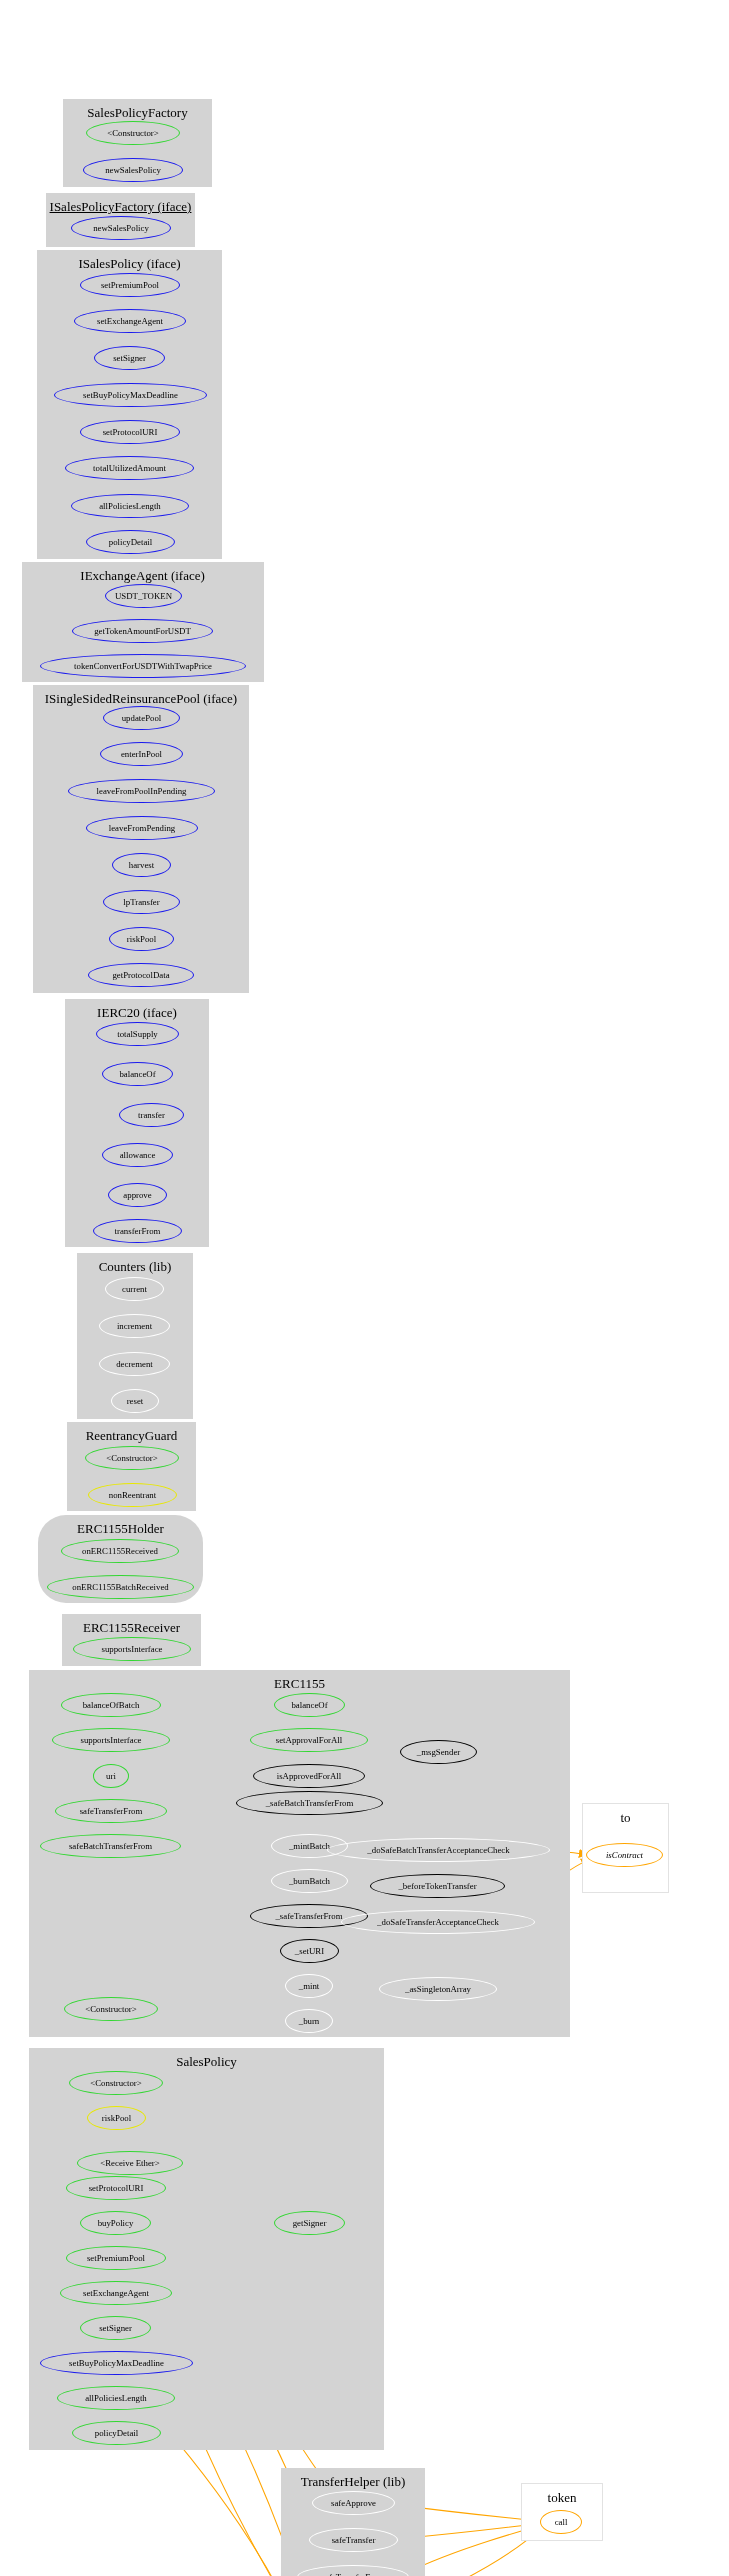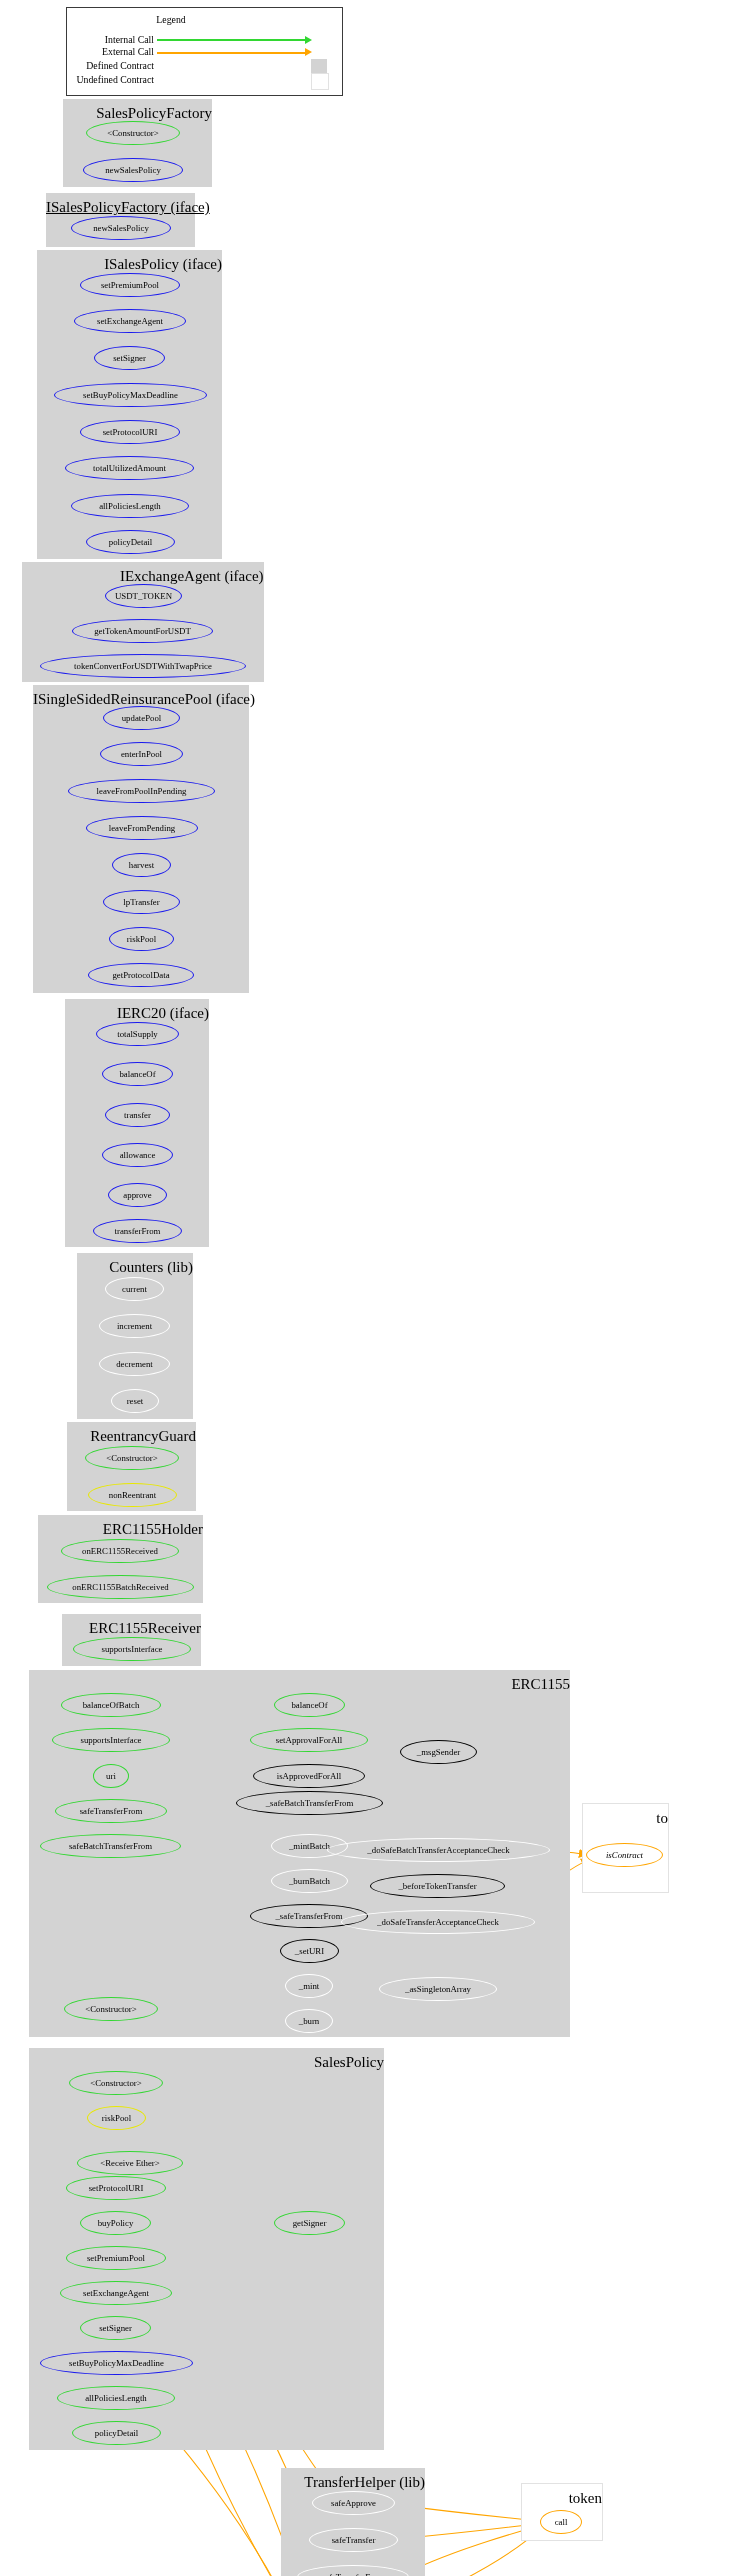--- a/index.html
+++ b/index.html
@@ -1,21 +1,21 @@
 <!DOCTYPE html>
 <html style="font-size:8.2px"><head>
 <meta charset="utf-8">
 <style>
   html,body{margin:0;padding:0;background:#ffffff;}
   body{font-family:"Liberation Serif",serif;}
   #diagram{position:relative;width:730px;height:3308px;background:#ffffff;overflow:hidden;}
   #edge-layer{position:absolute;left:0;top:0;width:730px;height:3308px;z-index:1;pointer-events:none;}
   .cluster{position:absolute;background:#d3d3d3;z-index:2;}
   .cluster.undefined-contract{background:#ffffff;border:0.5px solid #e2e2e2;}
-  .cluster-title{position:absolute;left:0;right:0;text-align:right;font-size:15px;color:#000;white-space:nowrap;}
+  .cluster-title{position:absolute;left:0;right:0;text-align:center;font-size:13px;color:#000;white-space:nowrap;}
   .node{position:absolute;box-sizing:border-box;height:24px;border:0.9px solid #000;border-radius:50%;
         display:flex;align-items:center;justify-content:center;font-size:8.8px;color:#000;
         white-space:nowrap;background:transparent;z-index:3;}
   .legend{position:absolute;background:#ffffff;border:1.5px solid #3a3a3a;z-index:4;}
   .legend-title{position:absolute;font-size:9.8px;color:#000;}
   .legend-label{position:absolute;font-size:9.8px;color:#000;text-align:right;white-space:nowrap;}
   .legend-line{position:absolute;height:1.5px;}
   .legend-head{position:absolute;width:0;height:0;border-top:4.1px solid transparent;border-bottom:4.1px solid transparent;}
   .legend-swatch{position:absolute;}
 </style>
@@ -85,35 +85,20 @@
         <path d="M623.6,5548.7 Q879.8,5452.2 1016.5,5355.8" fill="none" stroke="#ffa500" stroke-width="2" marker-end="url(#ah-orange)"></path>
         <path d="M631.9,5644.0 Q754.4,5536.3 1007.0,5428.6" fill="none" stroke="#ffa500" stroke-width="2" marker-end="url(#ah-orange)"></path>
         <path d="M362.0,5788.4 Q499.7,5775.5 596.2,5762.6" fill="none" stroke="#ffa500" stroke-width="2" marker-end="url(#ah-orange)"></path>
         <path d="M362.0,5788.4 Q458.5,5775.5 596.2,5762.6" fill="none" stroke="#32d732" stroke-width="2" marker-end="url(#ah-green)"></path>
         <path d="M652.4,6040.8 Q731.0,5917.6 648.8,5794.3" fill="none" stroke="#32d732" stroke-width="2" marker-end="url(#ah-green)"></path>
         <path d="M185,5533 C175,5493 275,5493 259,5531" fill="none" stroke="#32d732" stroke-width="2" marker-end="url(#ah-green)"></path>
         <path d="M810,3377 C800,3337 900,3337 884,3375" fill="none" stroke="#32d732" stroke-width="2" marker-end="url(#ah-green)"></path>
       </g>
   </svg>
 
-  <div class="legend" id="legend-box" style="left: 66px; top: 7.2px; width: 275px; height: 87px;">
-    <div class="legend-title" id="legend-title" style="left: 0px; top: 6.2px; width: 208px; text-align: center;">Legend</div>
-    <div id="legend-rows">
-        <div class="legend-label" style="left: 0px; width: 87px; top: 26px;">Internal Call</div>
-        <div class="legend-line" style="background: rgb(50, 215, 50); left: 90px; top: 31px; width: 148px;"></div>
-        <div class="legend-head" style="border-left: 7.2px solid rgb(50, 215, 50); left: 238px; top: 28px;"></div>
-        <div class="legend-label" style="left: 0px; width: 87px; top: 38px;">External Call</div>
-        <div class="legend-line" style="background: rgb(255, 165, 0); left: 90px; top: 44px; width: 148px;"></div>
-        <div class="legend-head" style="border-left: 7.2px solid rgb(255, 165, 0); left: 238px; top: 40px;"></div>
-        <div class="legend-label" style="left: 0px; width: 87px; top: 52px;">Defined Contract</div>
-        <div class="legend-swatch" style="background: rgb(211, 211, 211); border: none; left: 244px; top: 51px; width: 15.5px; height: 14.4px;"></div>
-        <div class="legend-label" style="left: 0px; width: 87px; top: 66px;">Undefined Contract</div>
-        <div class="legend-swatch" style="background: rgb(255, 255, 255); border: 0.5px solid rgb(226, 226, 226); left: 244px; top: 65px; width: 15.5px; height: 14.4px;"></div>
-      </div>
-  </div>
 
   <div id="clusters">
       <div class="cluster" style="left: 63px; top: 99px; width: 149px; height: 88px;">
         <div class="cluster-title" style="top: 6.2px;">SalesPolicyFactory</div>
       </div>
       <div class="node" style="left: 86px; top: 121px; width: 94px; border-color: rgb(50, 215, 50);">&lt;Constructor&gt;</div>
       <div class="node" style="left: 83px; top: 158px; width: 100px; border-color: rgb(26, 26, 238);">newSalesPolicy</div>
       <div class="cluster" style="left: 46px; top: 193px; width: 149px; height: 54px;">
         <div class="cluster-title" style="top: 6.2px; text-decoration: underline;">ISalesPolicyFactory  (iface)</div>
       </div>
@@ -144,37 +129,37 @@
       <div class="node" style="left: 86px; top: 816px; width: 112px; border-color: rgb(26, 26, 238);">leaveFromPending</div>
       <div class="node" style="left: 112px; top: 853px; width: 59px; border-color: rgb(26, 26, 238);">harvest</div>
       <div class="node" style="left: 103px; top: 890px; width: 77px; border-color: rgb(26, 26, 238);">lpTransfer</div>
       <div class="node" style="left: 109px; top: 927px; width: 65px; border-color: rgb(26, 26, 238);">riskPool</div>
       <div class="node" style="left: 88px; top: 963px; width: 106px; border-color: rgb(26, 26, 238);">getProtocolData</div>
       <div class="cluster" style="left: 65px; top: 999px; width: 144px; height: 248px;">
         <div class="cluster-title" style="top: 6.2px;">IERC20  (iface)</div>
       </div>
       <div class="node" style="left: 96px; top: 1022px; width: 83px; border-color: rgb(26, 26, 238);">totalSupply</div>
       <div class="node" style="left: 102px; top: 1062px; width: 71px; border-color: rgb(26, 26, 238);">balanceOf</div>
-      <div class="node" style="left: 105px; top: 1103px; width: 65px; border-color: rgb(26, 26, 238);">transfer</div>
+      <div class="node" style="left: 119px; top: 1103px; width: 65px; border-color: rgb(26, 26, 238);">transfer</div>
       <div class="node" style="left: 102px; top: 1143px; width: 71px; border-color: rgb(26, 26, 238);">allowance</div>
       <div class="node" style="left: 108px; top: 1183px; width: 59px; border-color: rgb(26, 26, 238);">approve</div>
       <div class="node" style="left: 93px; top: 1219px; width: 89px; border-color: rgb(26, 26, 238);">transferFrom</div>
       <div class="cluster" style="left: 77px; top: 1253px; width: 116px; height: 166px;">
         <div class="cluster-title" style="top: 6.2px;">Counters  (lib)</div>
       </div>
       <div class="node" style="left: 105px; top: 1277px; width: 59px; border-color: rgb(255, 255, 255);">current</div>
       <div class="node" style="left: 99px; top: 1314px; width: 71px; border-color: rgb(255, 255, 255);">increment</div>
       <div class="node" style="left: 99px; top: 1352px; width: 71px; border-color: rgb(255, 255, 255);">decrement</div>
       <div class="node" style="left: 111px; top: 1389px; width: 48px; border-color: rgb(255, 255, 255);">reset</div>
       <div class="cluster" style="left: 67px; top: 1422px; width: 129px; height: 89px;">
         <div class="cluster-title" style="top: 6.2px;">ReentrancyGuard</div>
       </div>
       <div class="node" style="left: 85px; top: 1446px; width: 94px; border-color: rgb(50, 215, 50);">&lt;Constructor&gt;</div>
       <div class="node" style="left: 88px; top: 1483px; width: 89px; border-color: rgb(232, 232, 0);">nonReentrant</div>
-      <div class="cluster" style="left: 38px; top: 1515px; width: 165px; height: 88px;">
+      <div class="cluster" style="left: 38px; top: 1515px; width: 165px; height: 88px; border-radius: 28px;">
         <div class="cluster-title" style="top: 6.2px;">ERC1155Holder</div>
       </div>
       <div class="node" style="left: 61px; top: 1539px; width: 118px; border-color: rgb(50, 215, 50);">onERC1155Received</div>
       <div class="node" style="left: 47px; top: 1575px; width: 147px; border-color: rgb(50, 215, 50);">onERC1155BatchReceived</div>
       <div class="cluster" style="left: 62px; top: 1614px; width: 139px; height: 52px;">
         <div class="cluster-title" style="top: 6.2px;">ERC1155Receiver</div>
       </div>
       <div class="node" style="left: 73px; top: 1637px; width: 118px; border-color: rgb(50, 215, 50);">supportsInterface</div>
       <div class="cluster" style="left: 29px; top: 1670px; width: 541px; height: 367px;">
         <div class="cluster-title" style="top: 6.2px;">ERC1155</div>

